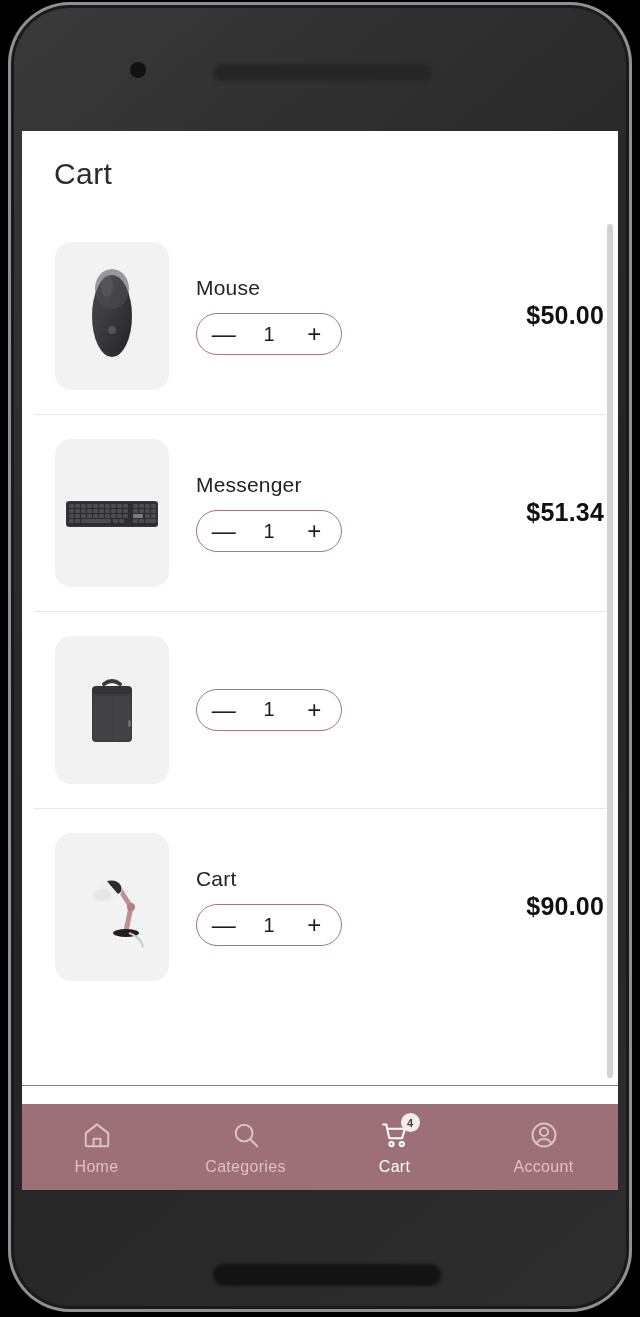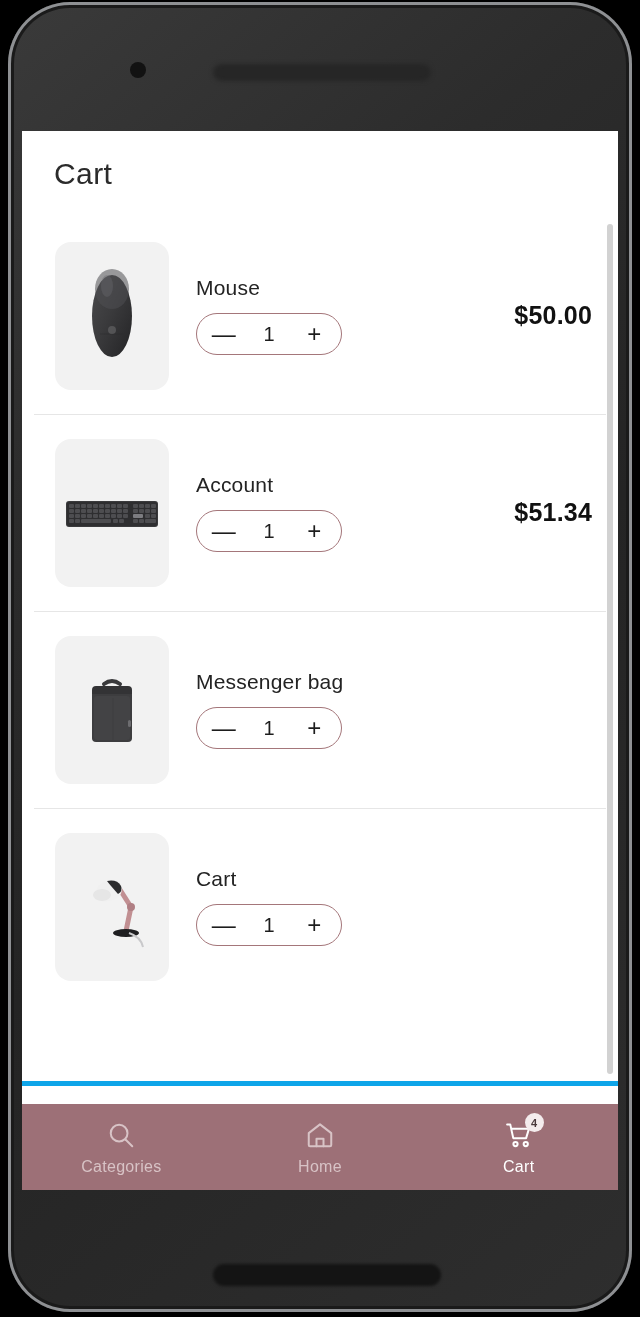--- a/index.html
+++ b/index.html
@@ -84,21 +84,21 @@
     font-weight: 400;
     color: #2b2b2b;
     letter-spacing: 0.4px;
   }
 
   
   .cart-list {
     position: relative;
     flex: 1 1 auto;
     overflow: hidden;
-    border-bottom: 5px solid #0ea5e9;
+    border-bottom: 1px solid #0ea5e9;
   }
   .cart-row {
     position: relative;
     display: flex;
     align-items: center;
     height: 197px;
     padding: 0 0 0 33px;
     box-sizing: border-box;
   }
   .cart-row + .cart-row::before {
@@ -158,21 +158,21 @@
   .stepper-qty {
     font-size: 20px;
     color: #1d1d1d;
     min-width: 18px;
     text-align: center;
   }
 
   .row-price {
     flex: 0 0 auto;
     width: 150px;
-    padding-right: 26px;
+    padding-right: 14px;
     text-align: right;
     font-size: 25px;
     font-weight: 700;
     color: #111;
     letter-spacing: 0.2px;
   }
 
   .list-scrollbar {
     position: absolute;
     right: 5px;
@@ -368,21 +368,21 @@
             <rect x="26" y="80" width="30" height="4" rx="1"></rect>
             <rect x="58" y="80" width="5" height="4" rx="1"></rect>
               <rect x="64" y="80" width="5" height="4" rx="1"></rect>
             <rect x="78" y="80" width="5" height="4" rx="1"></rect>
               <rect x="84" y="80" width="5" height="4" rx="1"></rect>
             <rect x="90" y="80" width="11" height="4" rx="1"></rect>
           </g>
         </svg>
       </div>
       <div class="row-mid">
-        <div class="product-name">Account</div>
+        <div class="product-name">Messenger</div>
         <div class="stepper">
           <span class="stepper-btn">—</span>
           <span class="stepper-qty">1</span>
           <span class="stepper-btn">+</span>
         </div>
       </div>
       <div class="row-price">$51.34</div>
     </div>
 
     <div class="cart-row">
@@ -391,21 +391,20 @@
           <path d="M49 48 q8 -6 16 0" stroke="#3a3a3c" stroke-width="4" fill="none" stroke-linecap="round"></path>
           <rect x="37" y="50" width="40" height="12" rx="4" fill="#333335"></rect>
           <path d="M37 58 h40 v42 q0 5 -5 5 h-30 q-5 0 -5 -5 z" fill="#3d3d3f"></path>
           <rect x="37" y="58" width="40" height="48" rx="4" fill="#3d3d3f"></rect>
           <rect x="39" y="60" width="36" height="44" rx="3" fill="#434345"></rect>
           <path d="M58 62 v42" stroke="#3a3a3c" stroke-width="1" opacity="0.6"></path>
           <rect x="73" y="84" width="3" height="7" rx="1.5" fill="#6d6d70"></rect>
         </svg>
       </div>
       <div class="row-mid">
-        <div class="product-name">Messenger bag</div>
         <div class="stepper">
           <span class="stepper-btn">—</span>
           <span class="stepper-qty">1</span>
           <span class="stepper-btn">+</span>
         </div>
       </div>
     </div>
 
     <div class="cart-row">
       <div class="thumb">
@@ -421,63 +420,74 @@
         </svg>
       </div>
       <div class="row-mid">
         <div class="product-name">Cart</div>
         <div class="stepper">
           <span class="stepper-btn">—</span>
           <span class="stepper-qty">1</span>
           <span class="stepper-btn">+</span>
         </div>
       </div>
+      <div class="row-price">$90.00</div>
     </div>
 
     <div class="list-scrollbar"></div>
   </div>
 
   <div class="cart-footer">
     <div class="total-wrap">
       <span class="total-label">Total:</span>
       <span class="total-value">$285.00</span>
     </div>
     <button class="checkout-btn">CHECKOUT</button>
   </div>
 
 </div>
 
 <div class="bottom-nav">
+
+  <div class="nav-item inactive">
+    <span class="nav-icon">
+      <svg width="30" height="30" viewBox="0 0 24 24" fill="none" stroke-width="1.6" stroke-linecap="round" stroke-linejoin="round">
+        <path d="M3 10.5 L12 3.5 L21 10.5 V20 a1 1 0 0 1 -1 1 H4 a1 1 0 0 1 -1 -1 Z"></path>
+        <path d="M9.2 21 v-6 h5.6 v6"></path>
+      </svg>
+    </span>
+    <span class="nav-label">Home</span>
+  </div>
 
   <div class="nav-item inactive">
     <span class="nav-icon">
       <svg width="30" height="30" viewBox="0 0 24 24" fill="none" stroke-width="1.6" stroke-linecap="round">
         <circle cx="10.5" cy="10.5" r="6.7"></circle>
         <path d="M15.6 15.6 L21 21"></path>
       </svg>
     </span>
     <span class="nav-label">Categories</span>
-  </div>
-
-  <div class="nav-item inactive">
-    <span class="nav-icon">
-      <svg width="30" height="30" viewBox="0 0 24 24" fill="none" stroke-width="1.6" stroke-linecap="round" stroke-linejoin="round">
-        <path d="M3 10.5 L12 3.5 L21 10.5 V20 a1 1 0 0 1 -1 1 H4 a1 1 0 0 1 -1 -1 Z"></path>
-        <path d="M9.2 21 v-6 h5.6 v6"></path>
-      </svg>
-    </span>
-    <span class="nav-label">Home</span>
   </div>
 
   <div class="nav-item active">
     <span class="nav-icon">
       <svg width="30" height="30" viewBox="0 0 24 24" fill="none" stroke-width="1.6" stroke-linecap="round" stroke-linejoin="round">
         <path d="M2.5 3.5 H5 l2.4 11 h10.3 l2.3 -7.6 H6.2"></path>
         <circle cx="9.2" cy="19.2" r="1.7"></circle>
         <circle cx="17.4" cy="19.2" r="1.7"></circle>
       </svg>
       <span class="cart-badge">4</span>
     </span>
     <span class="nav-label">Cart</span>
   </div>
 
+  <div class="nav-item inactive">
+    <span class="nav-icon">
+      <svg width="30" height="30" viewBox="0 0 24 24" fill="none" stroke-width="1.6" stroke-linecap="round">
+        <circle cx="12" cy="12" r="9.2"></circle>
+        <circle cx="12" cy="9.4" r="3.3"></circle>
+        <path d="M5.9 19.2 a6.6 6.6 0 0 1 12.2 0"></path>
+      </svg>
+    </span>
+    <span class="nav-label">Account</span>
+  </div>
 
 </div>
 
 </body></html>

